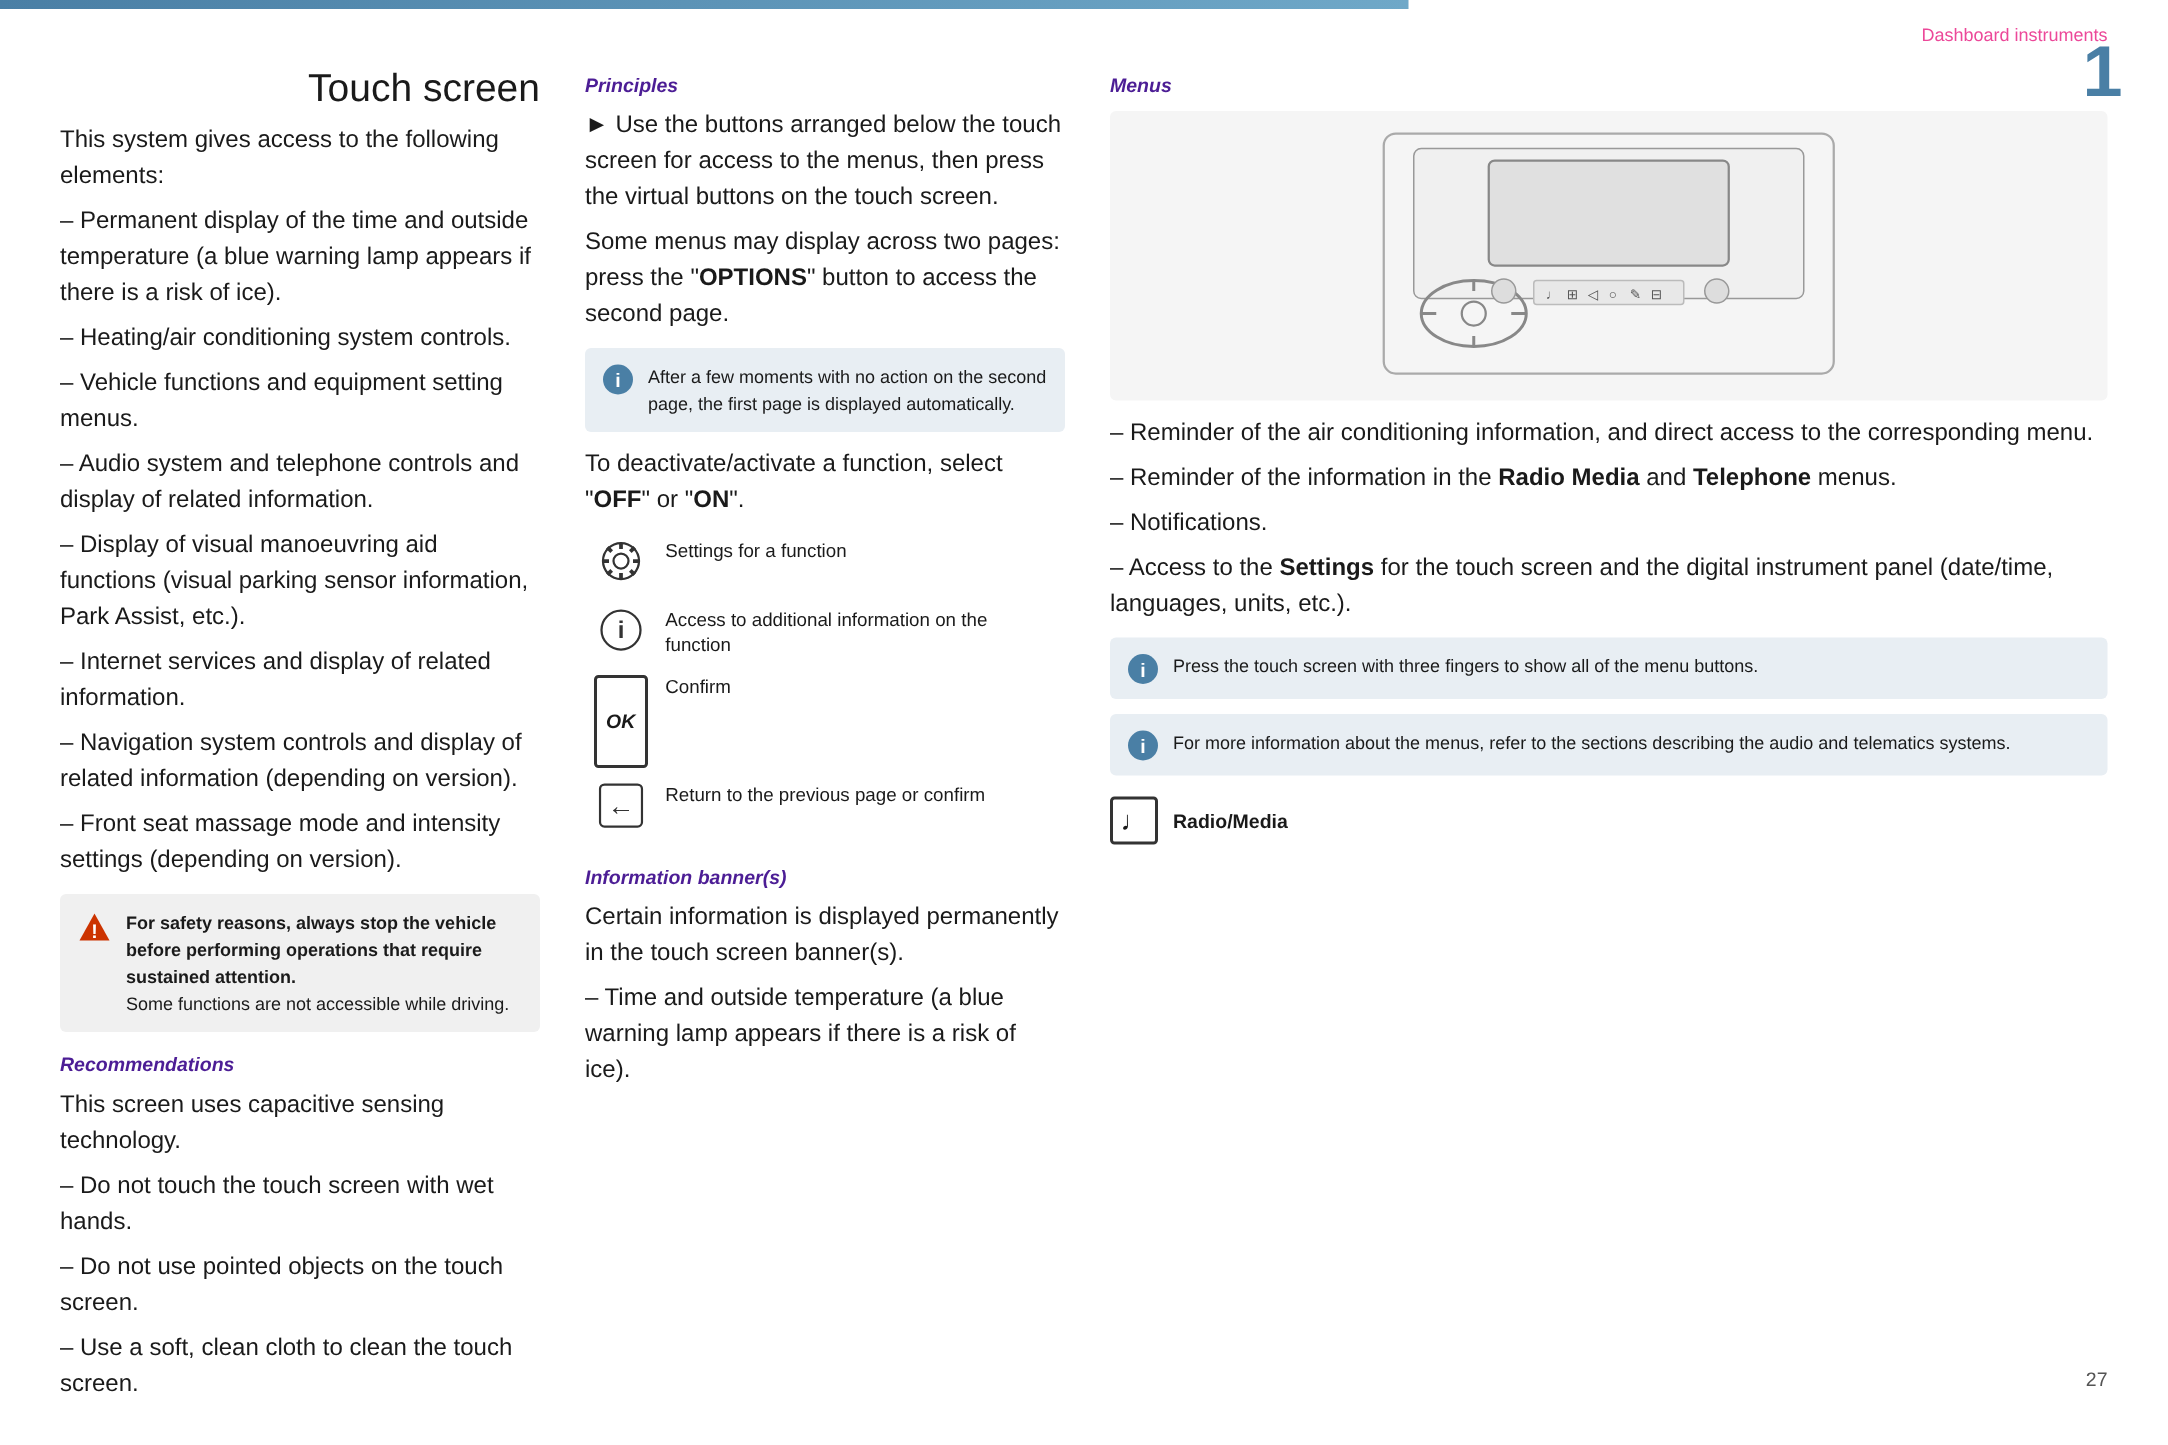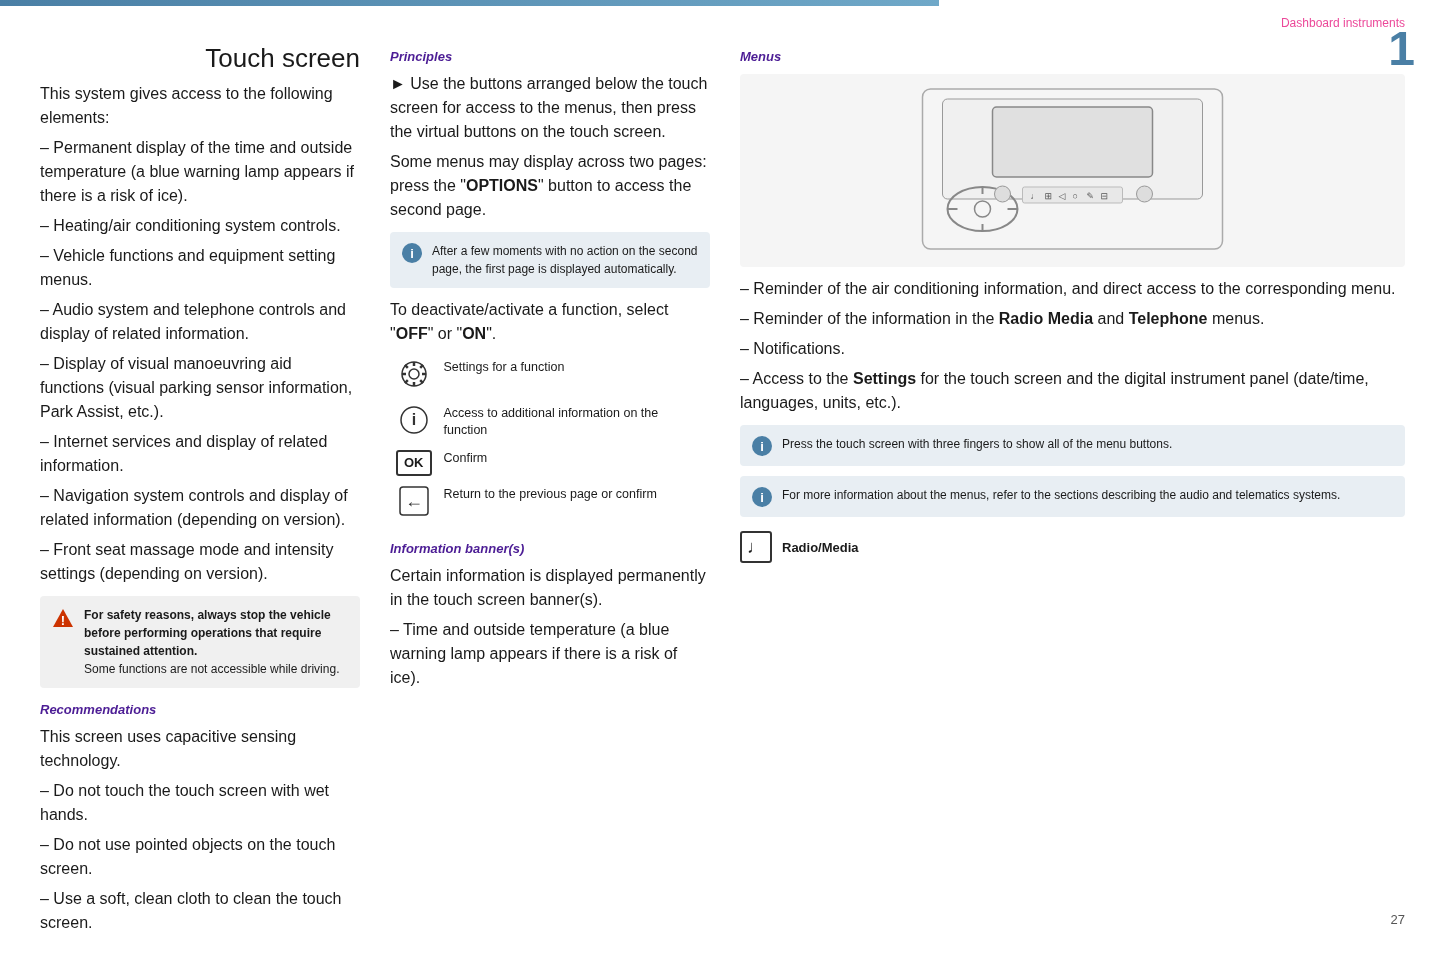--- a/index.html
+++ b/index.html
@@ -149,24 +149,25 @@
       line-height: 1.4;
     }
     .icon-table td.icon-cell {
       width: 38px;
       text-align: center;
       vertical-align: middle;
     }
     .ok-box {
       border: 2px solid #333;
       border-radius: 3px;
-      padding: 2px 6px;
+      padding: 20px 6px;
       font-size: 13px;
       font-weight: bold;
       display: inline-block;
+      font-style: italic;
     }
 
     
     .car-diagram {
       width: 100%;
       margin: 10px 0;
       background: #f5f5f5;
       border-radius: 4px;
       padding: 5px;
     }

